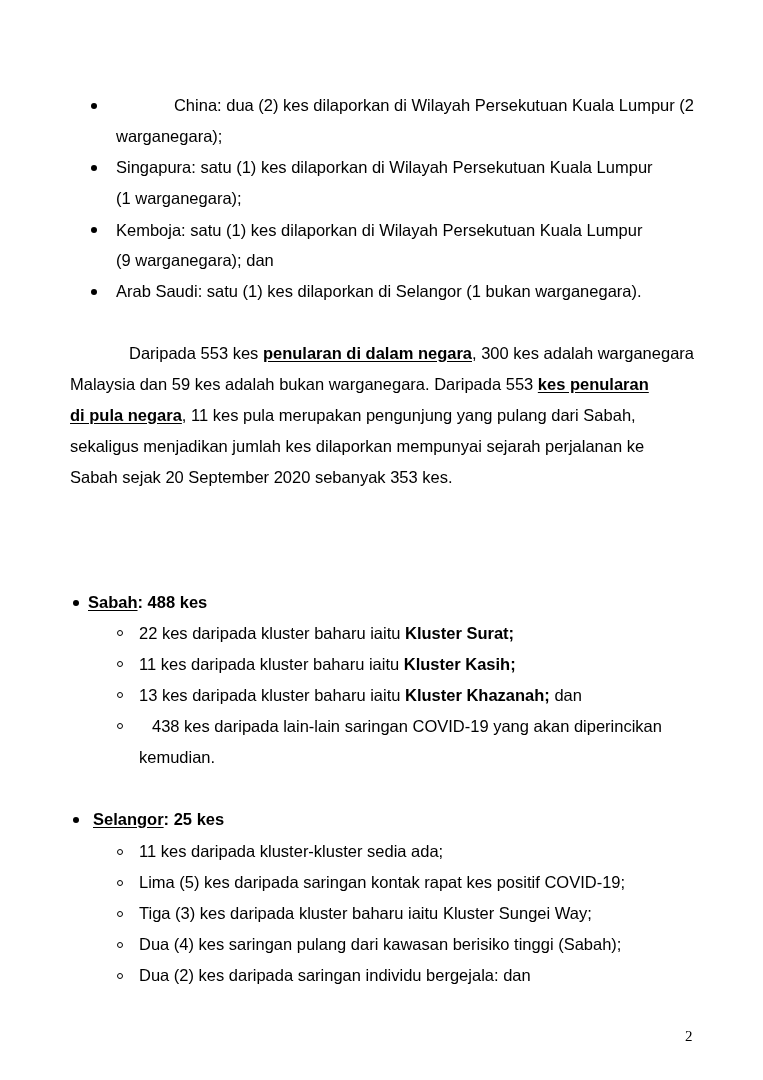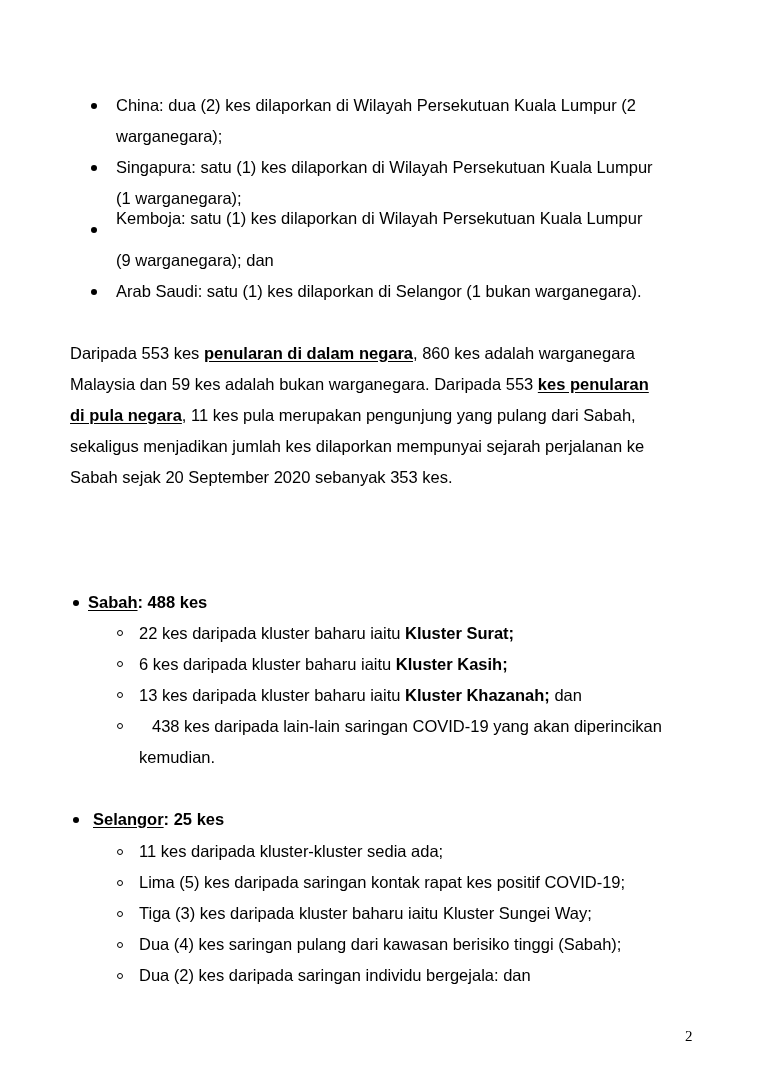--- a/index.html
+++ b/index.html
@@ -1,20 +1,20 @@
 <!DOCTYPE html>
 <html><head>
 <meta charset="utf-8">
 <style>
   html, body { margin:0; padding:0; background:#ffffff; }
   body { width:763px; height:1080px; position:relative; overflow:hidden;
     font-family:"Liberation Sans", sans-serif; color:#000; font-size:16.5px; }
   .page { position:absolute; left:0; top:0; width:763px; height:1080px; }
   .line { position:absolute; white-space:nowrap; line-height:20px; }
-  .just { display:flex; justify-content:flex-start; }
+  .just { display:flex; justify-content:flex-end; }
   .b { font-weight:bold; }
   .u { text-decoration:underline; text-underline-offset:2px;margin-top:48px; }
   .bullet { position:absolute; width:6px; height:6px; border-radius:50%; background:#000; }
   .circle { position:absolute; width:6px; height:6px; border-radius:50%; border:1px solid #000; box-sizing:border-box; }
   .pagenum { position:absolute; left:685px; top:1028px; font-family:"Liberation Serif", serif; font-size:15px; }
 </style>
 </head>
 <body>
 
 <div class="page">
@@ -24,51 +24,51 @@
     <div class="line just" style="left:116px;top:95px;width:578px">
         <span>China: dua (2) kes dilaporkan di Wilayah Persekutuan Kuala Lumpur (2</span>
       </div>
     <div class="line" style="left:116px;top:126px">warganegara);</div>
 
     <span class="bullet" style="left:91px;top:165px"></span>
     <div class="line" style="left:116px;top:157px">Singapura: satu (1) kes dilaporkan di Wilayah Persekutuan Kuala Lumpur</div>
     <div class="line" style="left:116px;top:188px">(1 warganegara);</div>
 
     <span class="bullet" style="left:91px;top:227px"></span>
-    <div class="line" style="left:116px;top:208px">Kemboja: satu (1) kes dilaporkan di Wilayah Persekutuan Kuala Lumpur</div>
+    <div class="line" style="left:116px;top:220px">Kemboja: satu (1) kes dilaporkan di Wilayah Persekutuan Kuala Lumpur</div>
     <div class="line" style="left:116px;top:250px">(9 warganegara); dan</div>
 
     <span class="bullet" style="left:91px;top:289px"></span>
     <div class="line" style="left:116px;top:281px">Arab Saudi: satu (1) kes dilaporkan di Selangor (1 bukan warganegara).</div>
   </div>
 
   <div>
     <div class="line just" style="left:70px;top:343px;width:624px">
-      <span><span>Daripada 553 kes </span><span class="b u">penularan di dalam negara</span><span>, 860 kes adalah warganegara</span></span>
+      <span><span>Daripada 553 kes </span><span class="b u">penularan di dalam negara</span><span>, 300 kes adalah warganegara</span></span>
     </div>
     <div class="line" style="left:70px;top:374px;width:624px">
       <span>Malaysia dan 59 kes adalah bukan warganegara. Daripada 553 </span><span class="b u">kes penularan</span>
     </div>
     <div class="line" style="left:70px;top:405px;width:624px">
       <span class="b u">di pula negara</span><span>, 11 kes pula merupakan pengunjung yang pulang dari Sabah,</span>
     </div>
     <div class="line" style="left:70px;top:436px">sekaligus menjadikan jumlah kes dilaporkan mempunyai sejarah perjalanan ke</div>
     <div class="line" style="left:70px;top:467px">Sabah sejak 20 September 2020 sebanyak 353 kes.</div>
   </div>
 
 
   <div>
     <span class="bullet" style="left:73px;top:600px"></span>
     <div class="line b" style="left:88px;top:592px"><span class="u">Sabah</span><span>: 488 kes</span></div>
 
     <span class="circle" style="left:117px;top:630px"></span>
     <div class="line" style="left:139px;top:623px"><span>22 kes daripada kluster baharu iaitu </span><span class="b">Kluster Surat;</span><span></span></div>
 
     <span class="circle" style="left:117px;top:661px"></span>
-    <div class="line" style="left:139px;top:654px"><span>6 kes daripada kluster baharu iaitu </span><span class="b">Kluster Kasih;</span><span></span></div>
+    <div class="line" style="left:139px;top:654px"><span>11 kes daripada kluster baharu iaitu </span><span class="b">Kluster Kasih;</span><span></span></div>
 
     <span class="circle" style="left:117px;top:692px"></span>
     <div class="line" style="left:139px;top:685px"><span>13 kes daripada kluster baharu iaitu </span><span class="b">Kluster Khazanah;</span><span> dan</span></div>
 
     <span class="circle" style="left:117px;top:723px"></span>
     <div class="line" style="left:152px;top:716px">438 kes daripada lain-lain saringan COVID-19 yang akan diperincikan</div>
     <div class="line" style="left:139px;top:747px">kemudian.</div>
   </div>
 
   <div>

